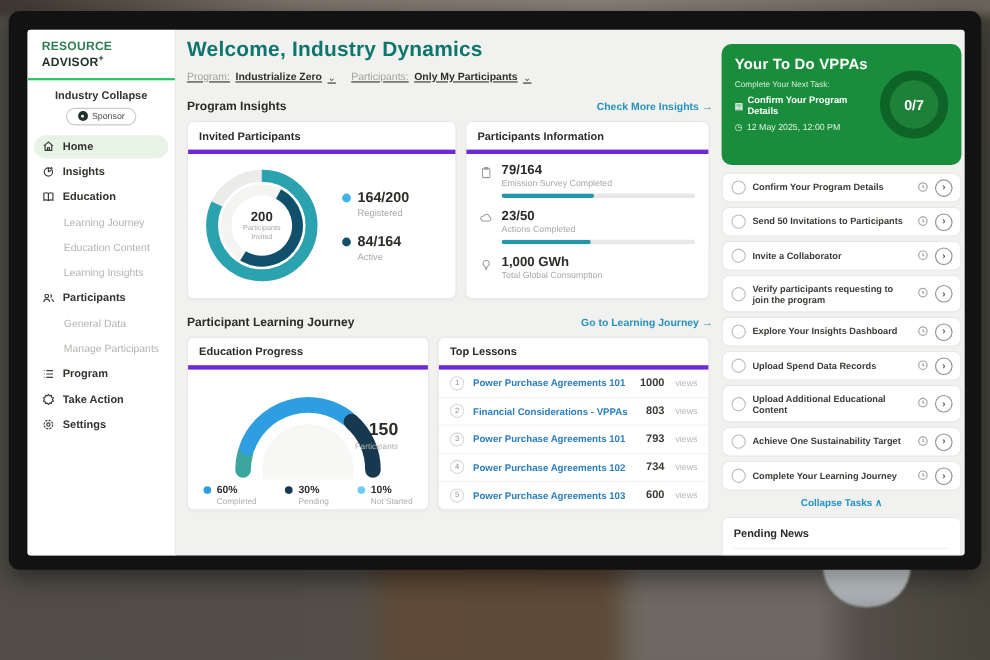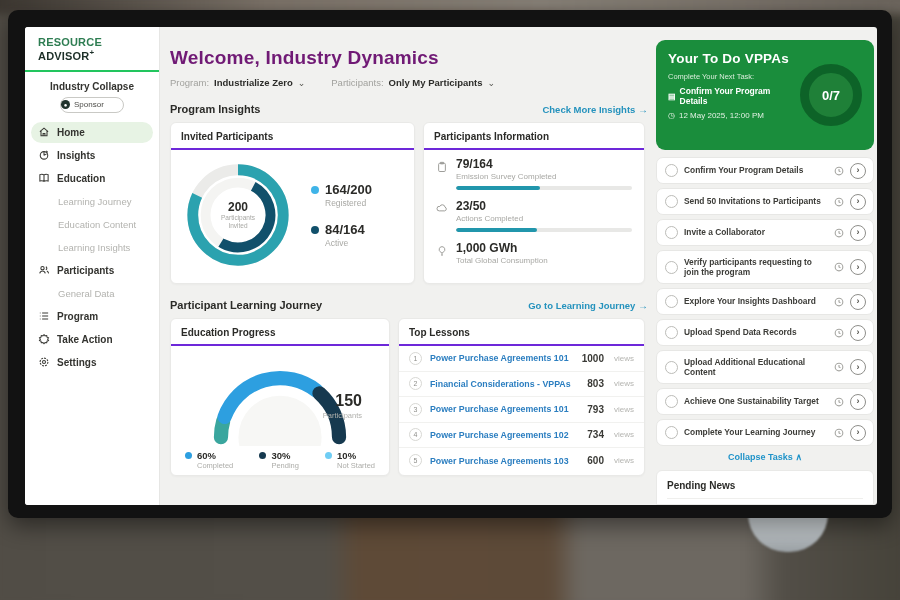--- a/index.html
+++ b/index.html
@@ -19,48 +19,48 @@
         border-radius:10px; box-shadow:0 8px 22px rgba(0,0,0,.45); }
   .screen { position:absolute; left:17px; top:17px; width:852px; height:478px; background:#f1f1ef;
         border-radius:3px; overflow:hidden; display:flex; color:#2e2e2b; }
 
   
   .sidebar { width:135px; min-width:135px; background:#fff; border-right:1px solid #e6e6e4; padding-top:9px; }
   .logo { padding:0 0 8px 13px; font-size:11px; font-weight:bold; letter-spacing:.2px; border-bottom:2px solid #22c55e; }
   .logo .g { color:#2e7d52; } .logo .d { color:#1c2f28; } .logo sup { font-size:8px; }
   .org { text-align:center; font-size:10px; font-weight:bold; color:#33332f; margin-top:9px; }
   .pill { margin:5px auto 8px; width:64px; height:16px; border:1px solid #c9c9c5; border-radius:9px;
-        display:flex; align-items:center; gap:4px; background:#fff; }
+        display:flex; align-items:center; justify-content:center; gap:4px; background:#fff; }
   .pill .pdot { width:9px; height:9px; border-radius:50%; background:#20332c; color:#fff; font-size:6px;
         display:flex; align-items:center; justify-content:center; }
   .pill span.lab { font-size:8px; color:#4c4c48; }
   .nav { display:flex; flex-direction:column; }
   .nav-item { display:flex; align-items:center; gap:7px; height:23px; padding-left:13px; font-size:10px;
         font-weight:bold; color:#33332f; cursor:pointer; }
   .nav-item svg { width:12px; height:12px; stroke:#3a3a36; stroke-width:1.4; fill:none; }
   .nav-item.active { background:#e7f3e4; border-radius:12px; margin:1px 6px; padding-left:7px; height:21px; }
   .nav-item.sub { padding-left:33px; color:#b3b3af; font-weight:normal; font-size:9.5px; }
 
   
   .main { flex:1; display:flex; gap:8px; padding:0 7px 0 10px; }
   .center-col { width:478px; min-width:478px; }
-  .welcome { margin-top:20px; font-size:19px; font-weight:bold; color:#701a75; letter-spacing:.2px; }
-  .controls { display:flex; gap:26px; margin-top:8px; align-items:center; }
+  .welcome { margin-top:8px; font-size:19px; font-weight:bold; color:#0f766e; letter-spacing:.2px; }
+  .controls { display:flex; gap:14px; margin-top:8px; align-items:center;text-decoration:underline; }
   .ctrl { display:flex; align-items:center; gap:5px; cursor:pointer; }
   .ctrl .cl { font-size:9.5px; color:#a2a29e; }
   .ctrl .cv { font-size:9.5px; font-weight:bold; color:#2d2d2a; }
   .chev { font-size:9px; color:#55554f; }
   .secrow { display:flex; justify-content:space-between; align-items:flex-end; margin-top:15px;gap:16px; }
   .sectitle { font-size:11px; font-weight:bold; color:#2b2b28; }
   .seclink { font-size:9.5px; font-weight:bold; color:#2492bd; cursor:pointer; }
   .seclink .ar { font-size:10px; }
 
   .cards { display:flex; gap:8px; margin-top:7px; }
   .card { background:#fff; border:1px solid #e9e9e7; border-radius:6px; box-shadow:0 1px 2px rgba(0,0,0,.03); }
-  .card-title { font-size:10px; font-weight:bold; color:#2b2b28; padding:8px 10px 6px; border-bottom:2px solid #6d28d9; }
+  .card-title { font-size:10px; font-weight:bold; color:#2b2b28; padding:8px 10px 6px; border-bottom:4px solid #6d28d9; }
 
   
   .card-invited { width:245px; height:162px; }
   .inv-body { display:flex; align-items:center; padding:6px 8px; }
   .donut-wrap { position:relative; width:118px; height:118px; }
   .donut-center { position:absolute; inset:0; display:flex; flex-direction:column; align-items:center; justify-content:center; text-align:center; }
   .donut-center .dv { font-size:12px; font-weight:bold; color:#2b2b28; }
   .donut-center .dl { font-size:6.5px; color:#a8a8a4; width:52px; line-height:1.3; }
   .legend-v { display:flex; flex-direction:column; gap:14px; margin-left:14px; }
   .lv-item { display:flex; align-items:flex-start; gap:6px; }
@@ -184,20 +184,23 @@
           <div class="nav-item">
             <svg viewBox="0 0 16 16">
                 <circle cx="6" cy="5.5" r="2.2"></circle>
                 <path d="M2.3 12.5c.5-2.2 1.9-3.3 3.7-3.3s3.2 1.1 3.7 3.3M10.5 3.6a2.2 2.2 0 0 1 0 4M11.8 9.4c1.2.4 2 1.4 2.4 3.1"></path>
               </svg>
             <span>Participants</span>
           </div>
           <div class="nav-item sub">
             <span>General Data</span>
           </div>
+          <div class="nav-item sub">
+            <span>Manage Participants</span>
+          </div>
           <div class="nav-item">
             <svg viewBox="0 0 16 16">
                 <path d="M5.5 4h8M5.5 8h8M5.5 12h8M2.5 4h.8M2.5 8h.8M2.5 12h.8"></path>
               </svg>
             <span>Program</span>
           </div>
           <div class="nav-item">
             <svg viewBox="0 0 16 16">
                 <path d="M8 2.2l1.5 1.6 2.1-.4.4 2.1 2 .9-1.2 1.8 1.2 1.8-2 .9-.4 2.1-2.1-.4L8 14.2l-1.5-1.6-2.1.4-.4-2.1-2-.9 1.2-1.8L2 6.4l2-.9.4-2.1 2.1.4z"></path>
               </svg>

